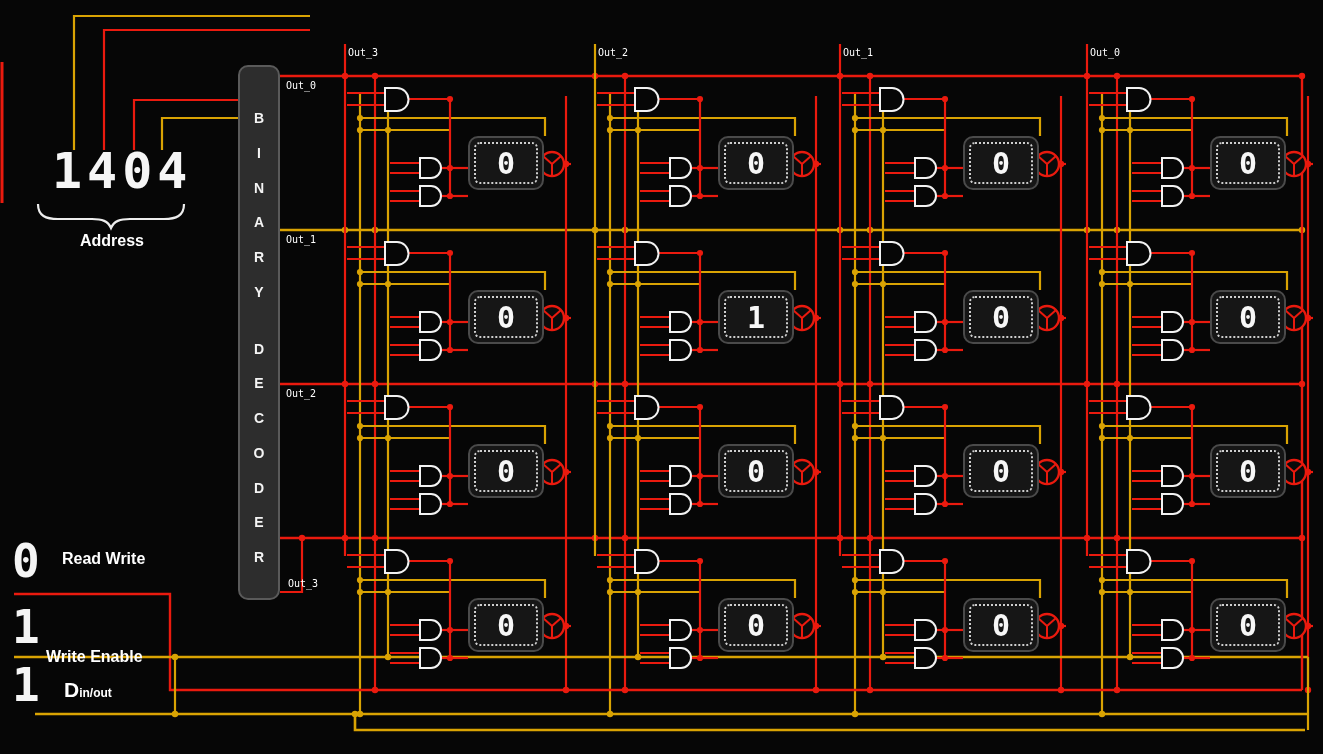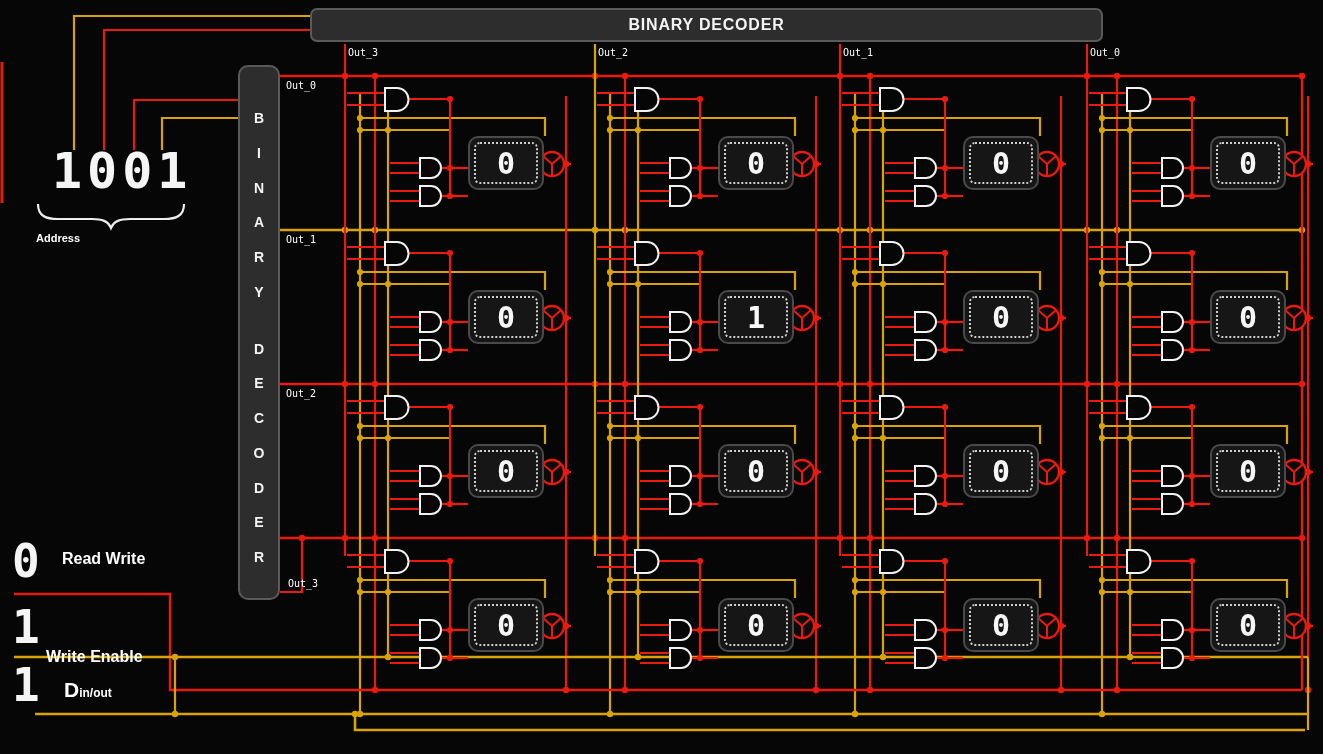--- a/index.html
+++ b/index.html
@@ -16,22 +16,22 @@
     display:flex;flex-direction:column;align-items:center;justify-content:space-between;
     padding:44px 0 34px;}
   .dletter{font-weight:bold;font-size:14px;color:#f4f4f4;line-height:1;}
   .dletter.gap{margin-top:22px;}
   
   .pinlabel{position:absolute;font:10px "DejaVu Sans Mono",monospace;color:#ffffff;z-index:3;text-align:right;}
   
   #address-value{position:absolute;left:52px;top:146px;font:bold 50px "DejaVu Sans Mono",monospace;
     letter-spacing:5px;color:#f5f5f5;z-index:3;line-height:1;}
   #address-brace{position:absolute;left:36px;top:202px;z-index:3;}
-  #address-label{position:absolute;left:36px;top:232px;width:152px;
-    font-weight:bold;font-size:11px;color:#fff;z-index:3;}
+  #address-label{position:absolute;left:36px;top:232px;width:152px;text-align:center;
+    font-weight:bold;font-size:16px;color:#fff;z-index:3;}
   .ctl-digit{position:absolute;font:bold 46px "DejaVu Sans Mono",monospace;color:#f5f5f5;z-index:3;line-height:1;}
   .ctl-label{position:absolute;font-weight:bold;font-size:16px;color:#fff;z-index:3;}
   .din-main{font-weight:bold;font-size:21px;}
   .din-sub{font-weight:bold;font-size:12px;}
   
   .cell{position:absolute;width:245px;height:154px;z-index:2;}
   .cart{position:absolute;left:0;top:0;width:245px;height:154px;overflow:visible;}
   .bitbox{position:absolute;left:138px;top:56px;width:76px;height:54px;background:#161616;
     border:2px solid #4a4a4a;border-radius:10px;display:flex;align-items:center;justify-content:center;
     box-sizing:border-box;}
@@ -184,23 +184,20 @@
         </g>
         <path class="gate" d="M55,8 h12 a11.5,11.5 0 0 1 0,23 h-12 z"></path>
         <path class="gate" d="M90,78 h11 a10,10 0 0 1 0,20 h-11 z"></path>
         <path class="gate" d="M90,106 h11 a10,10 0 0 1 0,20 h-11 z"></path>
         <circle class="led" cx="222" cy="84" r="12"></circle>
         <path class="ledy" d="M222,84 V97 M222,84 L213,76 M222,84 L231,76"></path>
       </g>
     </defs>
   </svg>
 
-  <div id="top-decoder">
-    <span>BINARY DECODER</span>
-  </div>
 
   <span class="pinlabel" style="left:348px;top:47px">Out_3</span>
   <span class="pinlabel" style="left:598px;top:47px">Out_2</span>
   <span class="pinlabel" style="left:843px;top:47px">Out_1</span>
   <span class="pinlabel" style="left:1090px;top:47px">Out_0</span>
 
   <div id="left-decoder">
     <span class="dletter">B</span>
     <span class="dletter">I</span>
     <span class="dletter">N</span>
@@ -214,21 +211,21 @@
     <span class="dletter">D</span>
     <span class="dletter">E</span>
     <span class="dletter">R</span>
   </div>
 
   <span class="pinlabel" style="left:286px;top:80px">Out_0</span>
   <span class="pinlabel" style="left:286px;top:234px">Out_1</span>
   <span class="pinlabel" style="left:286px;top:388px">Out_2</span>
   <span class="pinlabel" style="left:288px;top:578px">Out_3</span>
 
-  <span id="address-value">1001</span>
+  <span id="address-value">1404</span>
   <svg id="address-brace" width="152" height="30">
     <path d="M2,2 C2,14 10,17 22,17 L56,17 C66,17 72,19 75,26 C78,19 84,17 94,17 L128,17 C140,17 148,14 148,2" stroke="#ededed" stroke-width="2.2" fill="none"></path>
   </svg>
   <div id="address-label">Address</div>
 
   <span class="ctl-digit" style="left:12px;top:538px">0</span>
   <span class="ctl-label" style="left:62px;top:550px">Read Write</span>
 
   <span class="ctl-digit" style="left:12px;top:604px">1</span>
   <span class="ctl-label" style="left:46px;top:648px">Write Enable</span>

